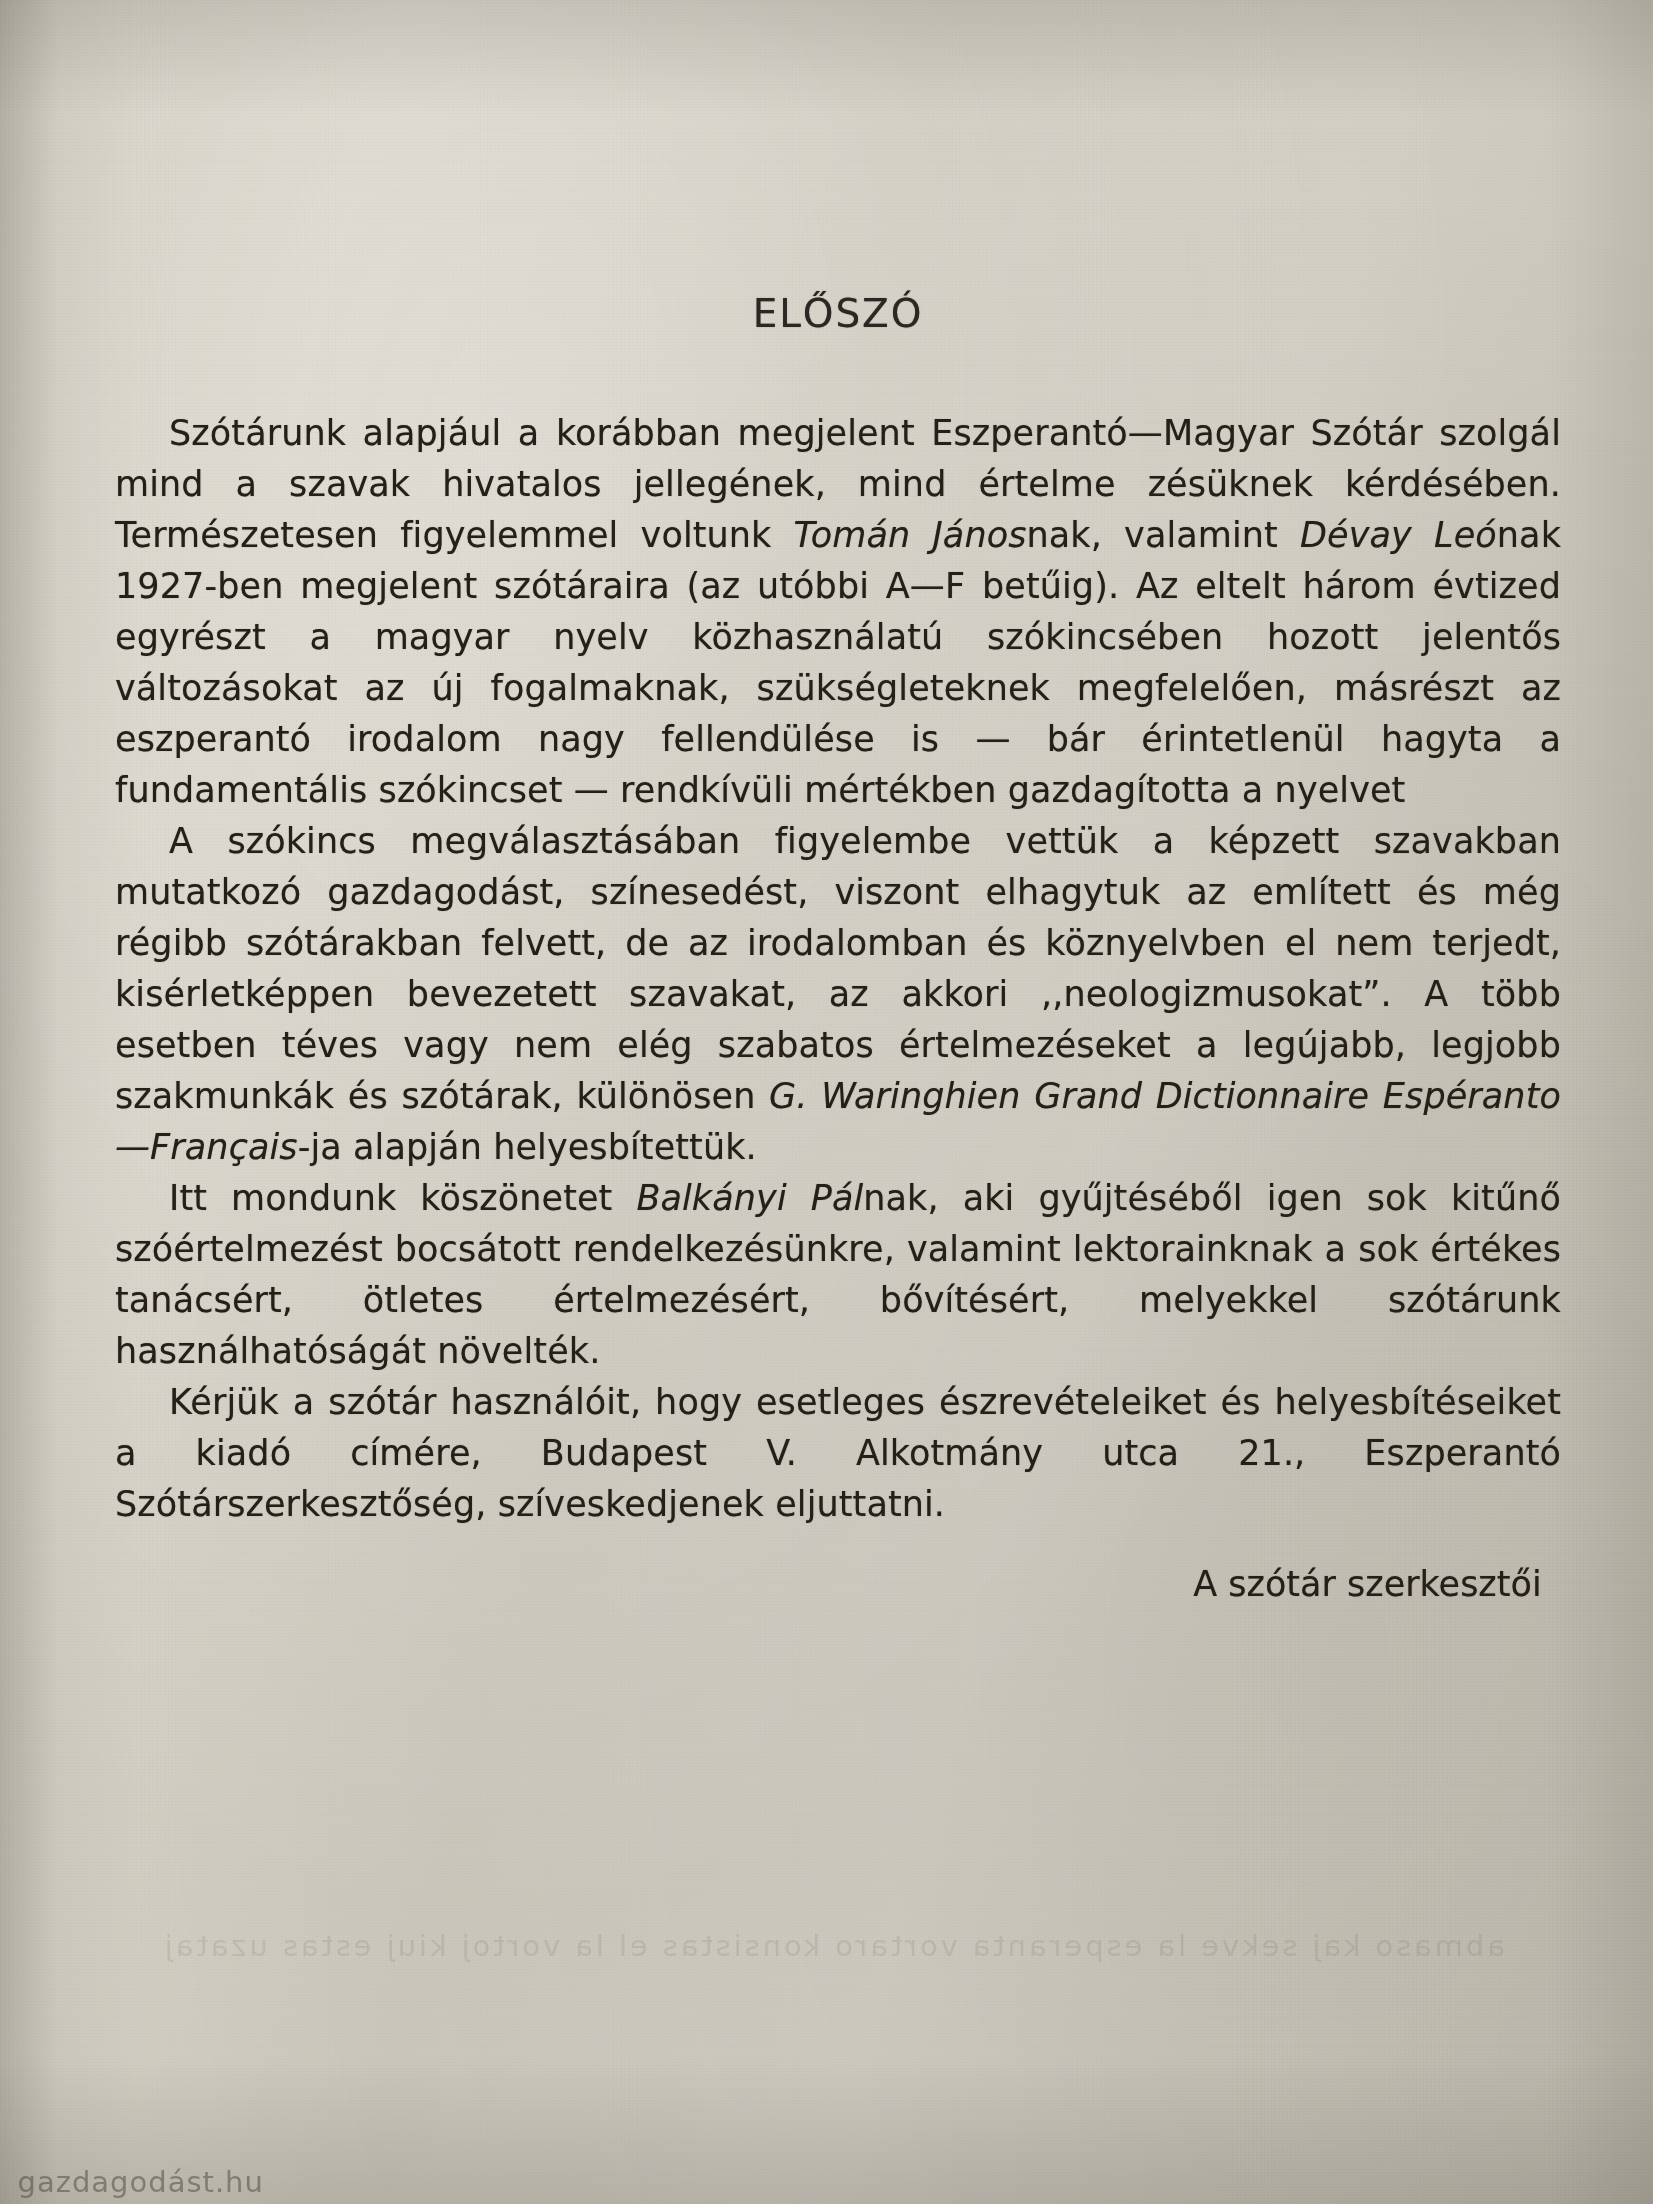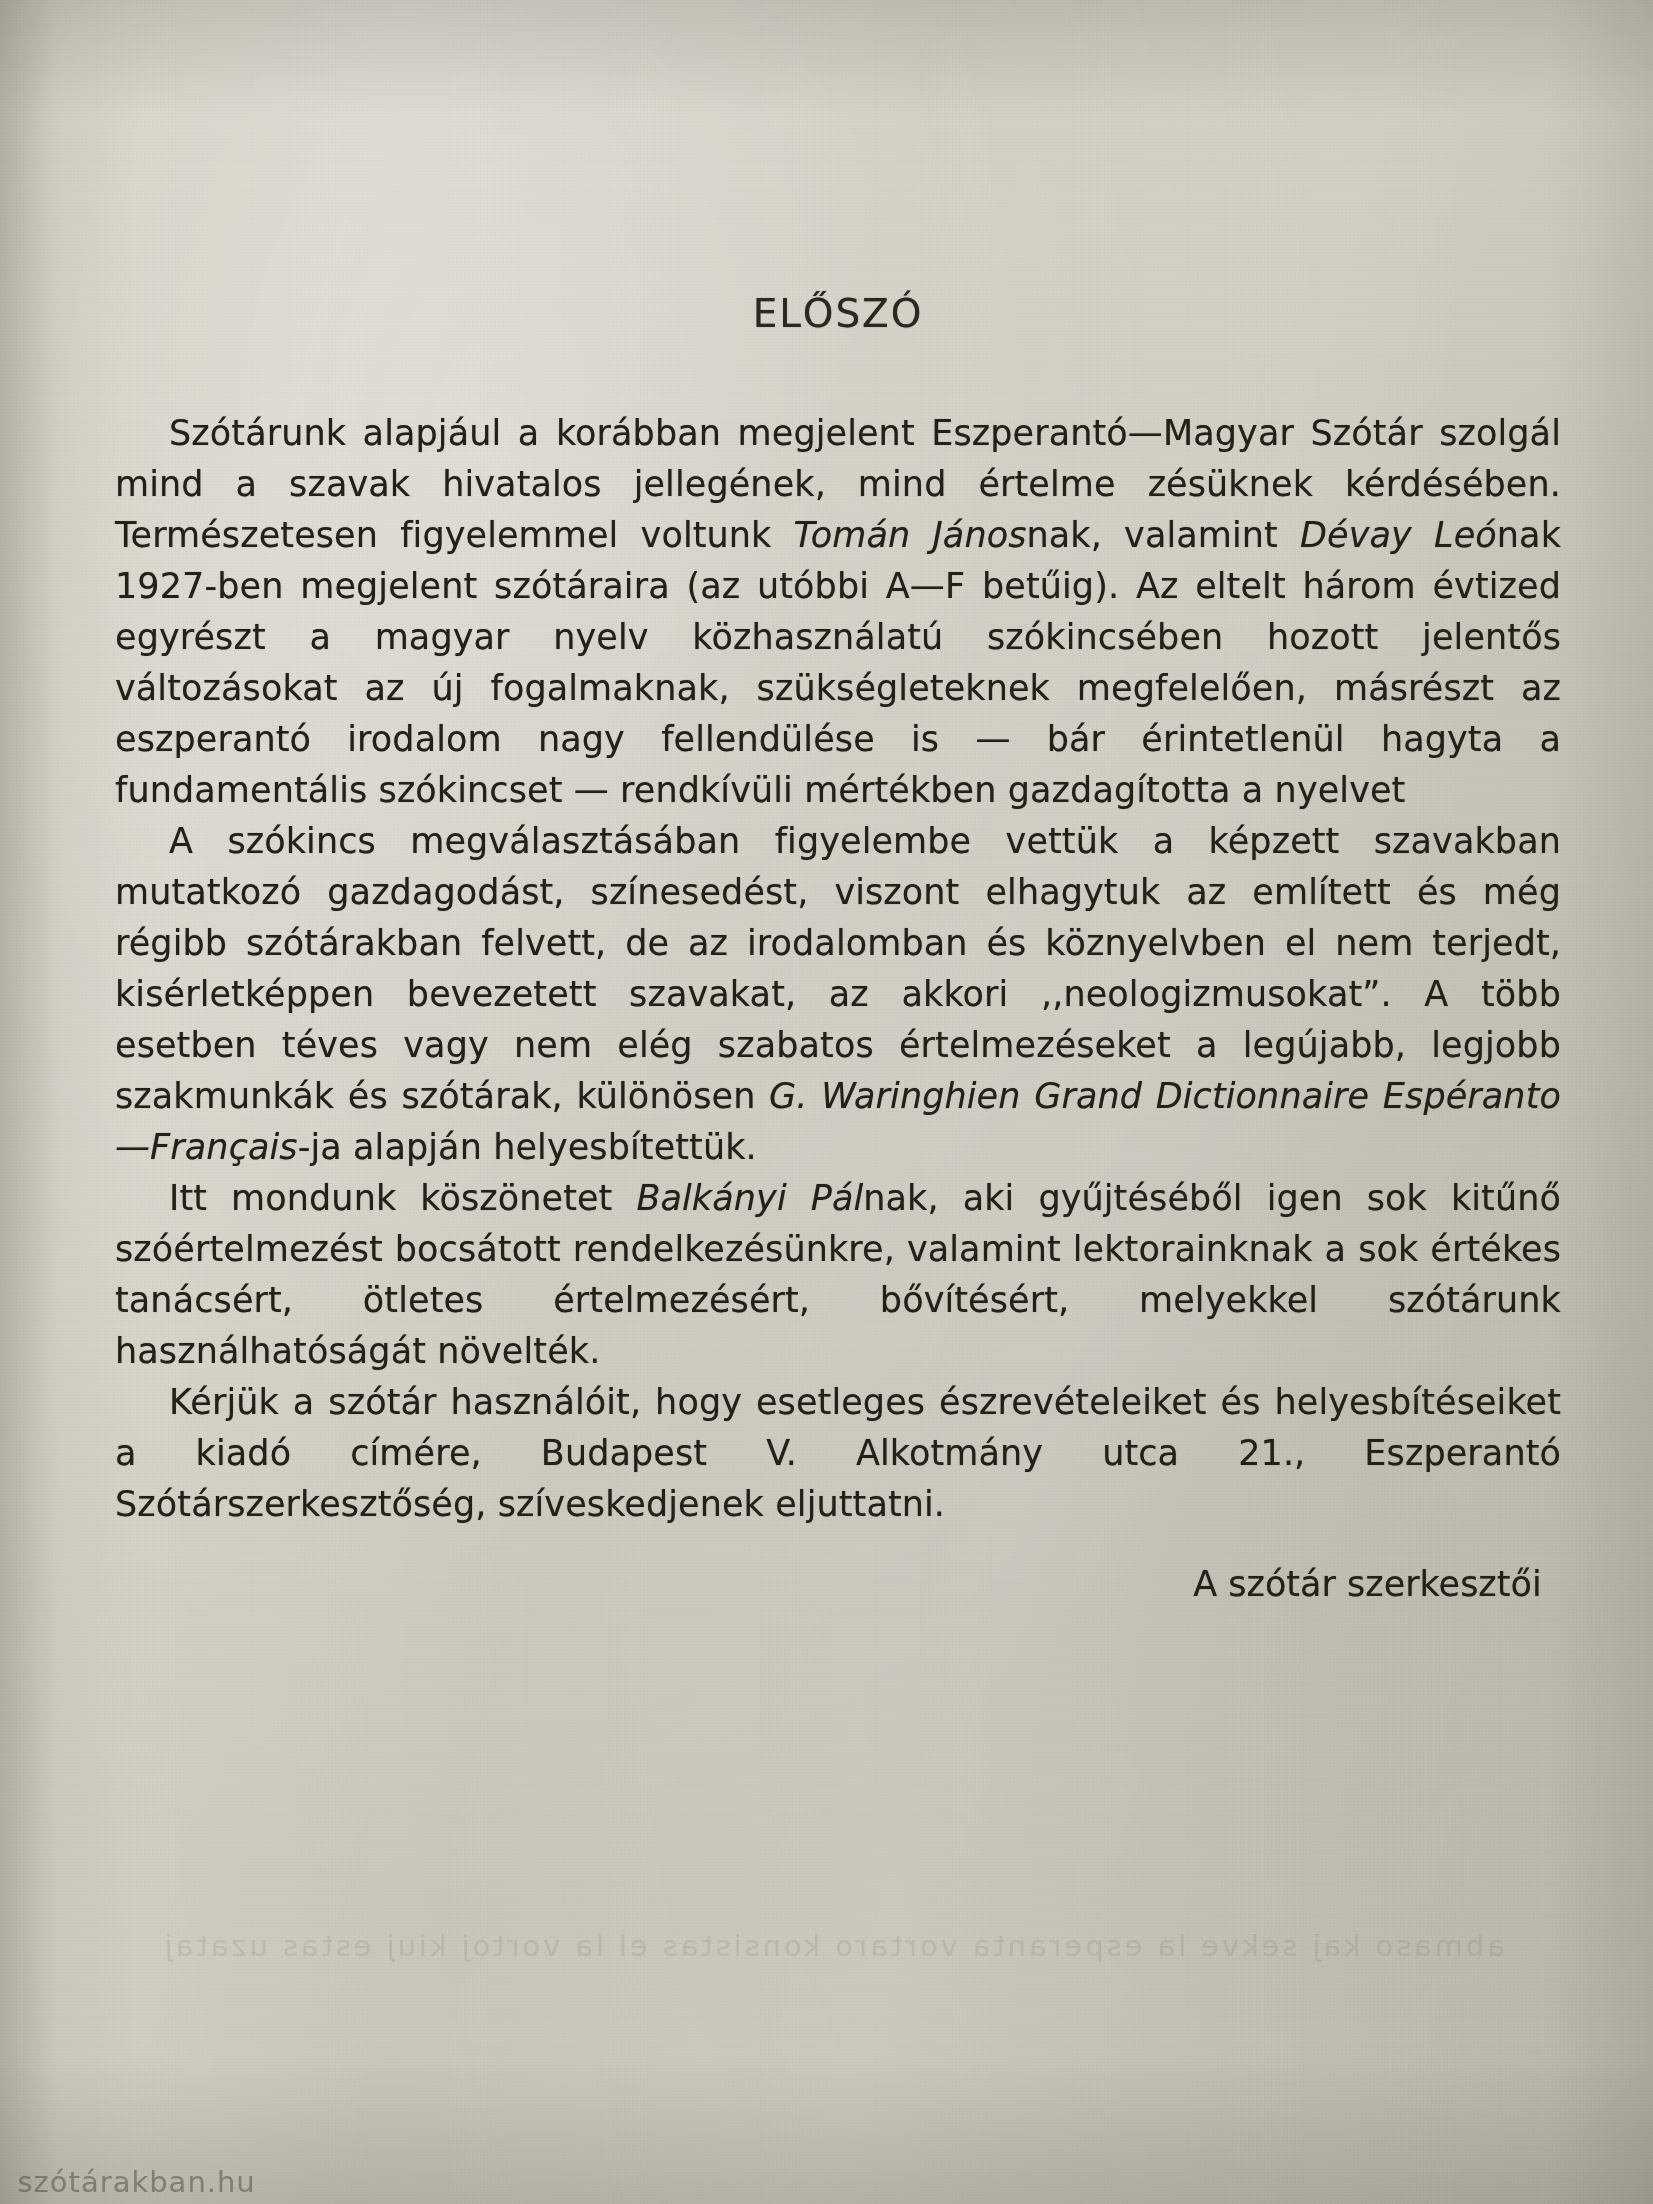--- a/index.html
+++ b/index.html
@@ -126,15 +126,15 @@
     <p class="para" id="p2"><span>A szókincs megválasztásában figyelembe vettük a képzett szavakban mutatkozó gazdagodást, színesedést, viszont elhagytuk az említett és még régibb szótárakban felvett, de az irodalomban és köznyelvben el nem terjedt, kisérletképpen bevezetett szavakat, az akkori ,,neologizmusokat”. A több esetben téves vagy nem elég szabatos értelmezéseket a legújabb, legjobb szakmunkák és szótárak, különösen </span><span class="it">G. Waringhien Grand Dictionnaire Espéranto—Français</span><span>-ja alapján helyesbítettük.</span></p>
     <p class="para" id="p3"><span>Itt mondunk köszönetet </span><span class="it">Balkányi Pál</span><span>nak, aki gyűjtéséből igen sok kitűnő szóértelmezést bocsátott rendelkezésünkre, valamint lektorainknak a sok értékes tanácsért, ötletes értelmezésért, bővítésért, melyekkel szótárunk használhatóságát növelték.</span></p>
     <p class="para" id="p4"><span>Kérjük a szótár használóit, hogy esetleges észrevételeiket és helyesbítéseiket a kiadó címére, Budapest V. Alkotmány utca 21., Eszperantó Szótárszerkesztőség, szíveskedjenek eljuttatni.</span></p>
 
     <div class="signature">A szótár szerkesztői</div>
   </div>
 
   <div class="showthrough">abmaso kaj sekve la esperanta vortaro konsistas el la vortoj kiuj estas uzataj</div>
 
   <div class="vignette"></div>
-  <div class="watermark">szótárakban.hu</div>
+  <div class="watermark">gazdagodást.hu</div>
 </div>
 
 
 </body></html>

